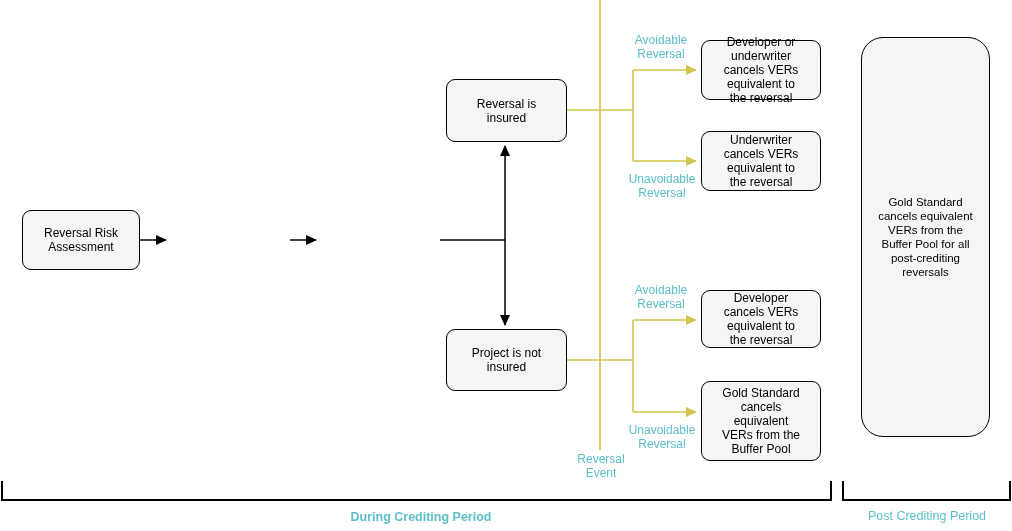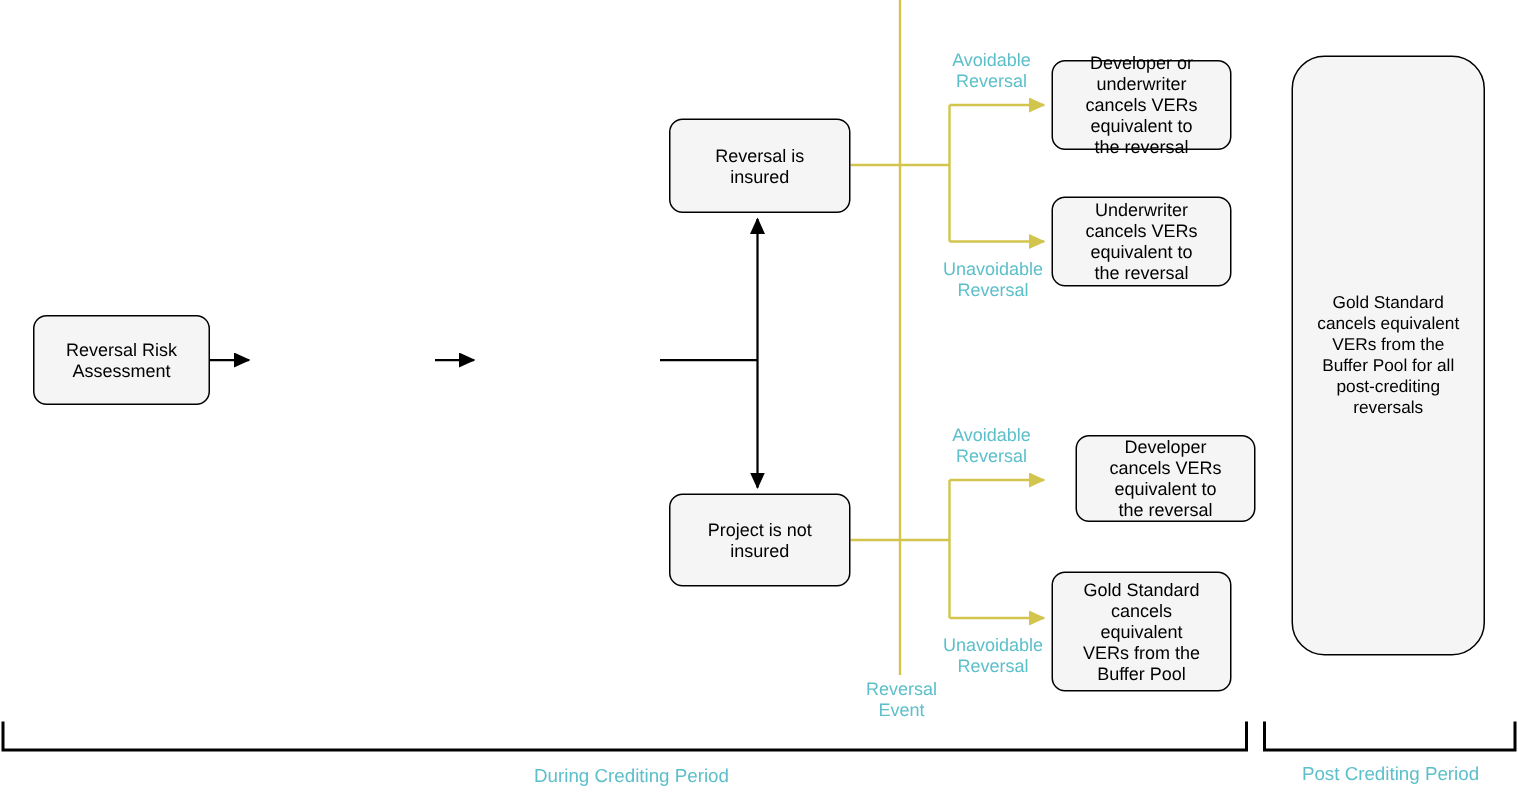--- a/index.html
+++ b/index.html
@@ -95,33 +95,33 @@
 
 
   <div class="node" style="left:446px; top:79px; width:121px; height:63px;">Reversal is insured</div>
 
   <div class="node" style="left:446px; top:329px; width:121px; height:62px;">Project is not insured</div>
 
   <div class="node" style="left:701px; top:40px; width:120px; height:60px;">Developer or underwriter cancels VERs equivalent to the reversal</div>
 
   <div class="node" style="left:701px; top:131px; width:120px; height:60px;">Underwriter cancels VERs equivalent to the reversal</div>
 
-  <div class="node" style="left:701px; top:290px; width:120px; height:58px;margin-left:16px;">Developer cancels VERs equivalent to the reversal</div>
+  <div class="node" style="left:701px; top:290px; width:120px; height:58px;">Developer cancels VERs equivalent to the reversal</div>
 
   <div class="node" style="left:701px; top:381px; width:120px; height:80px;">Gold Standard cancels equivalent VERs from the Buffer Pool</div>
 
   <div class="node node-tall" style="left:861px; top:37px; width:129px; height:400px;">Gold Standard cancels equivalent VERs from the Buffer Pool for all post-crediting reversals</div>
 
   <div class="flow-label" style="left:626px; top:33px; width:70px;">Avoidable Reversal</div>
 
   <div class="flow-label" style="left:622px; top:172px; width:80px;">Unavoidable Reversal</div>
 
   <div class="flow-label" style="left:626px; top:283px; width:70px;">Avoidable Reversal</div>
 
   <div class="flow-label" style="left:622px; top:423px; width:80px;">Unavoidable Reversal</div>
 
   <div class="flow-label" style="left:571px; top:452px; width:60px;">Reversal Event</div>
 
-  <div class="period-label" style="left:321px; top:510px; width:200px;">During Crediting Period</div>
+  <div class="period-label" style="left:321px; top:510px; width:200px;font-weight:bold;">During Crediting Period</div>
 
   <div class="period-label" style="left:847px; top:509px; width:160px;">Post Crediting Period</div>
 
 </div>
 
 </body></html>

